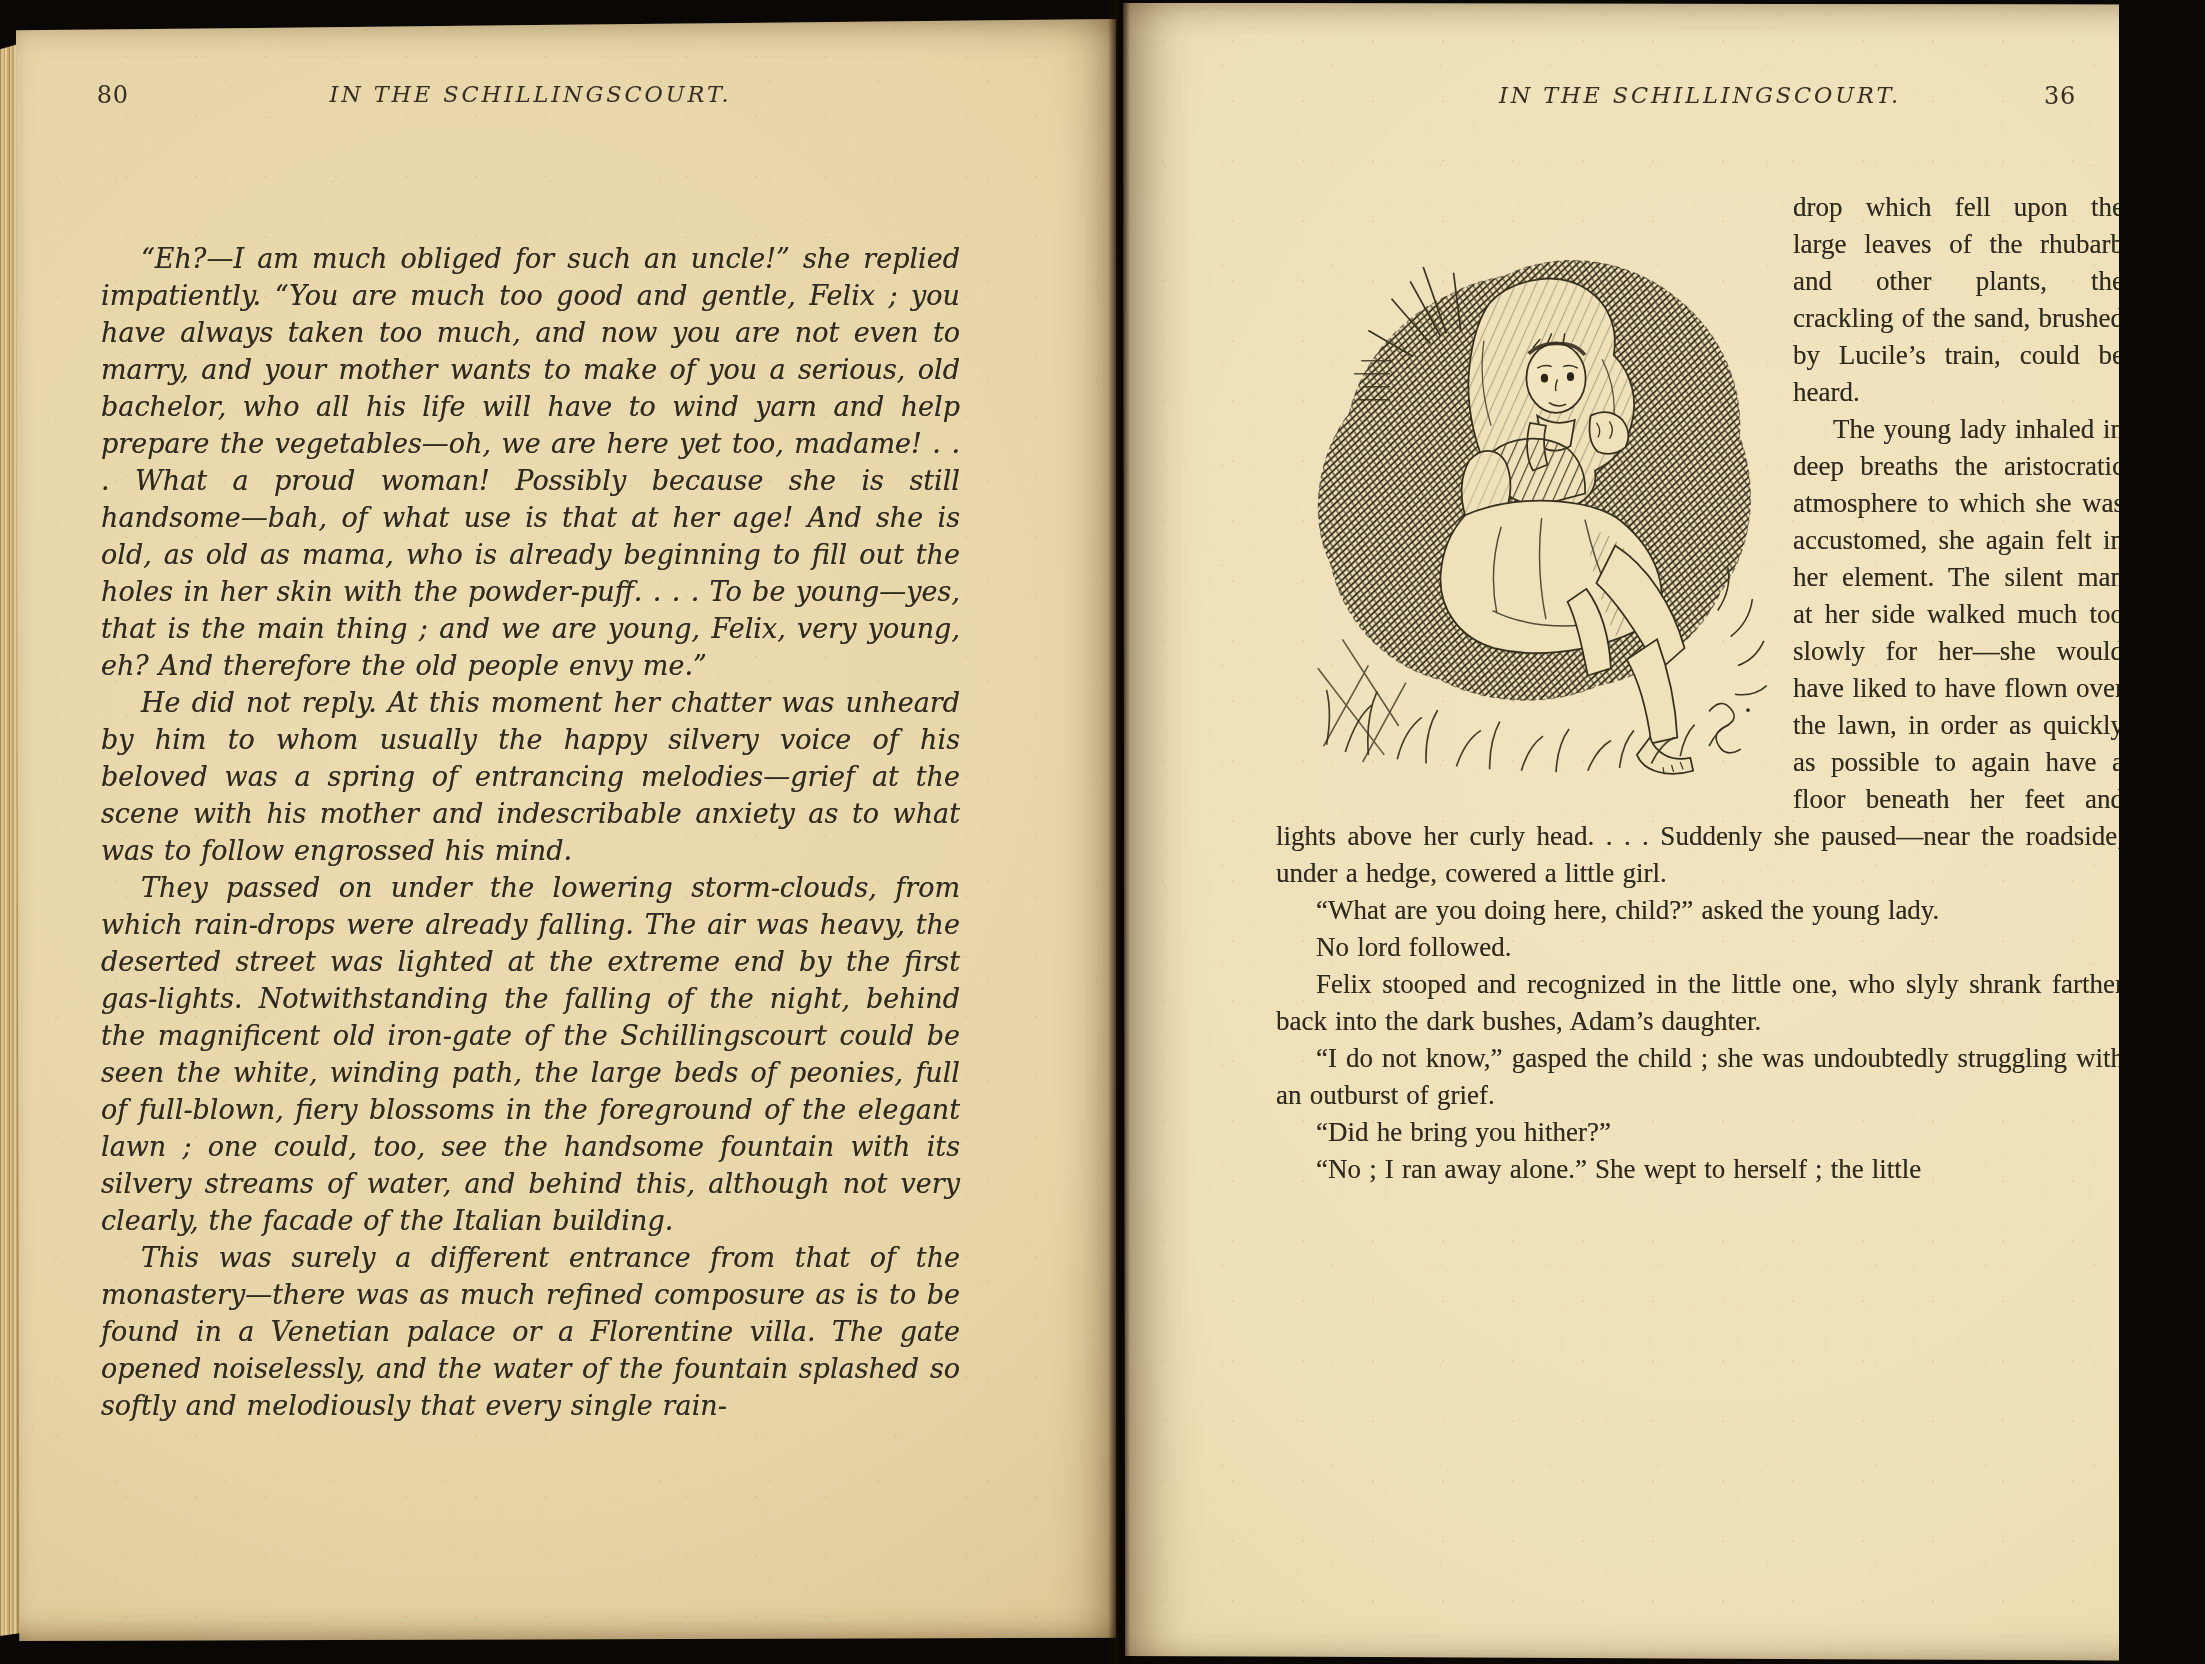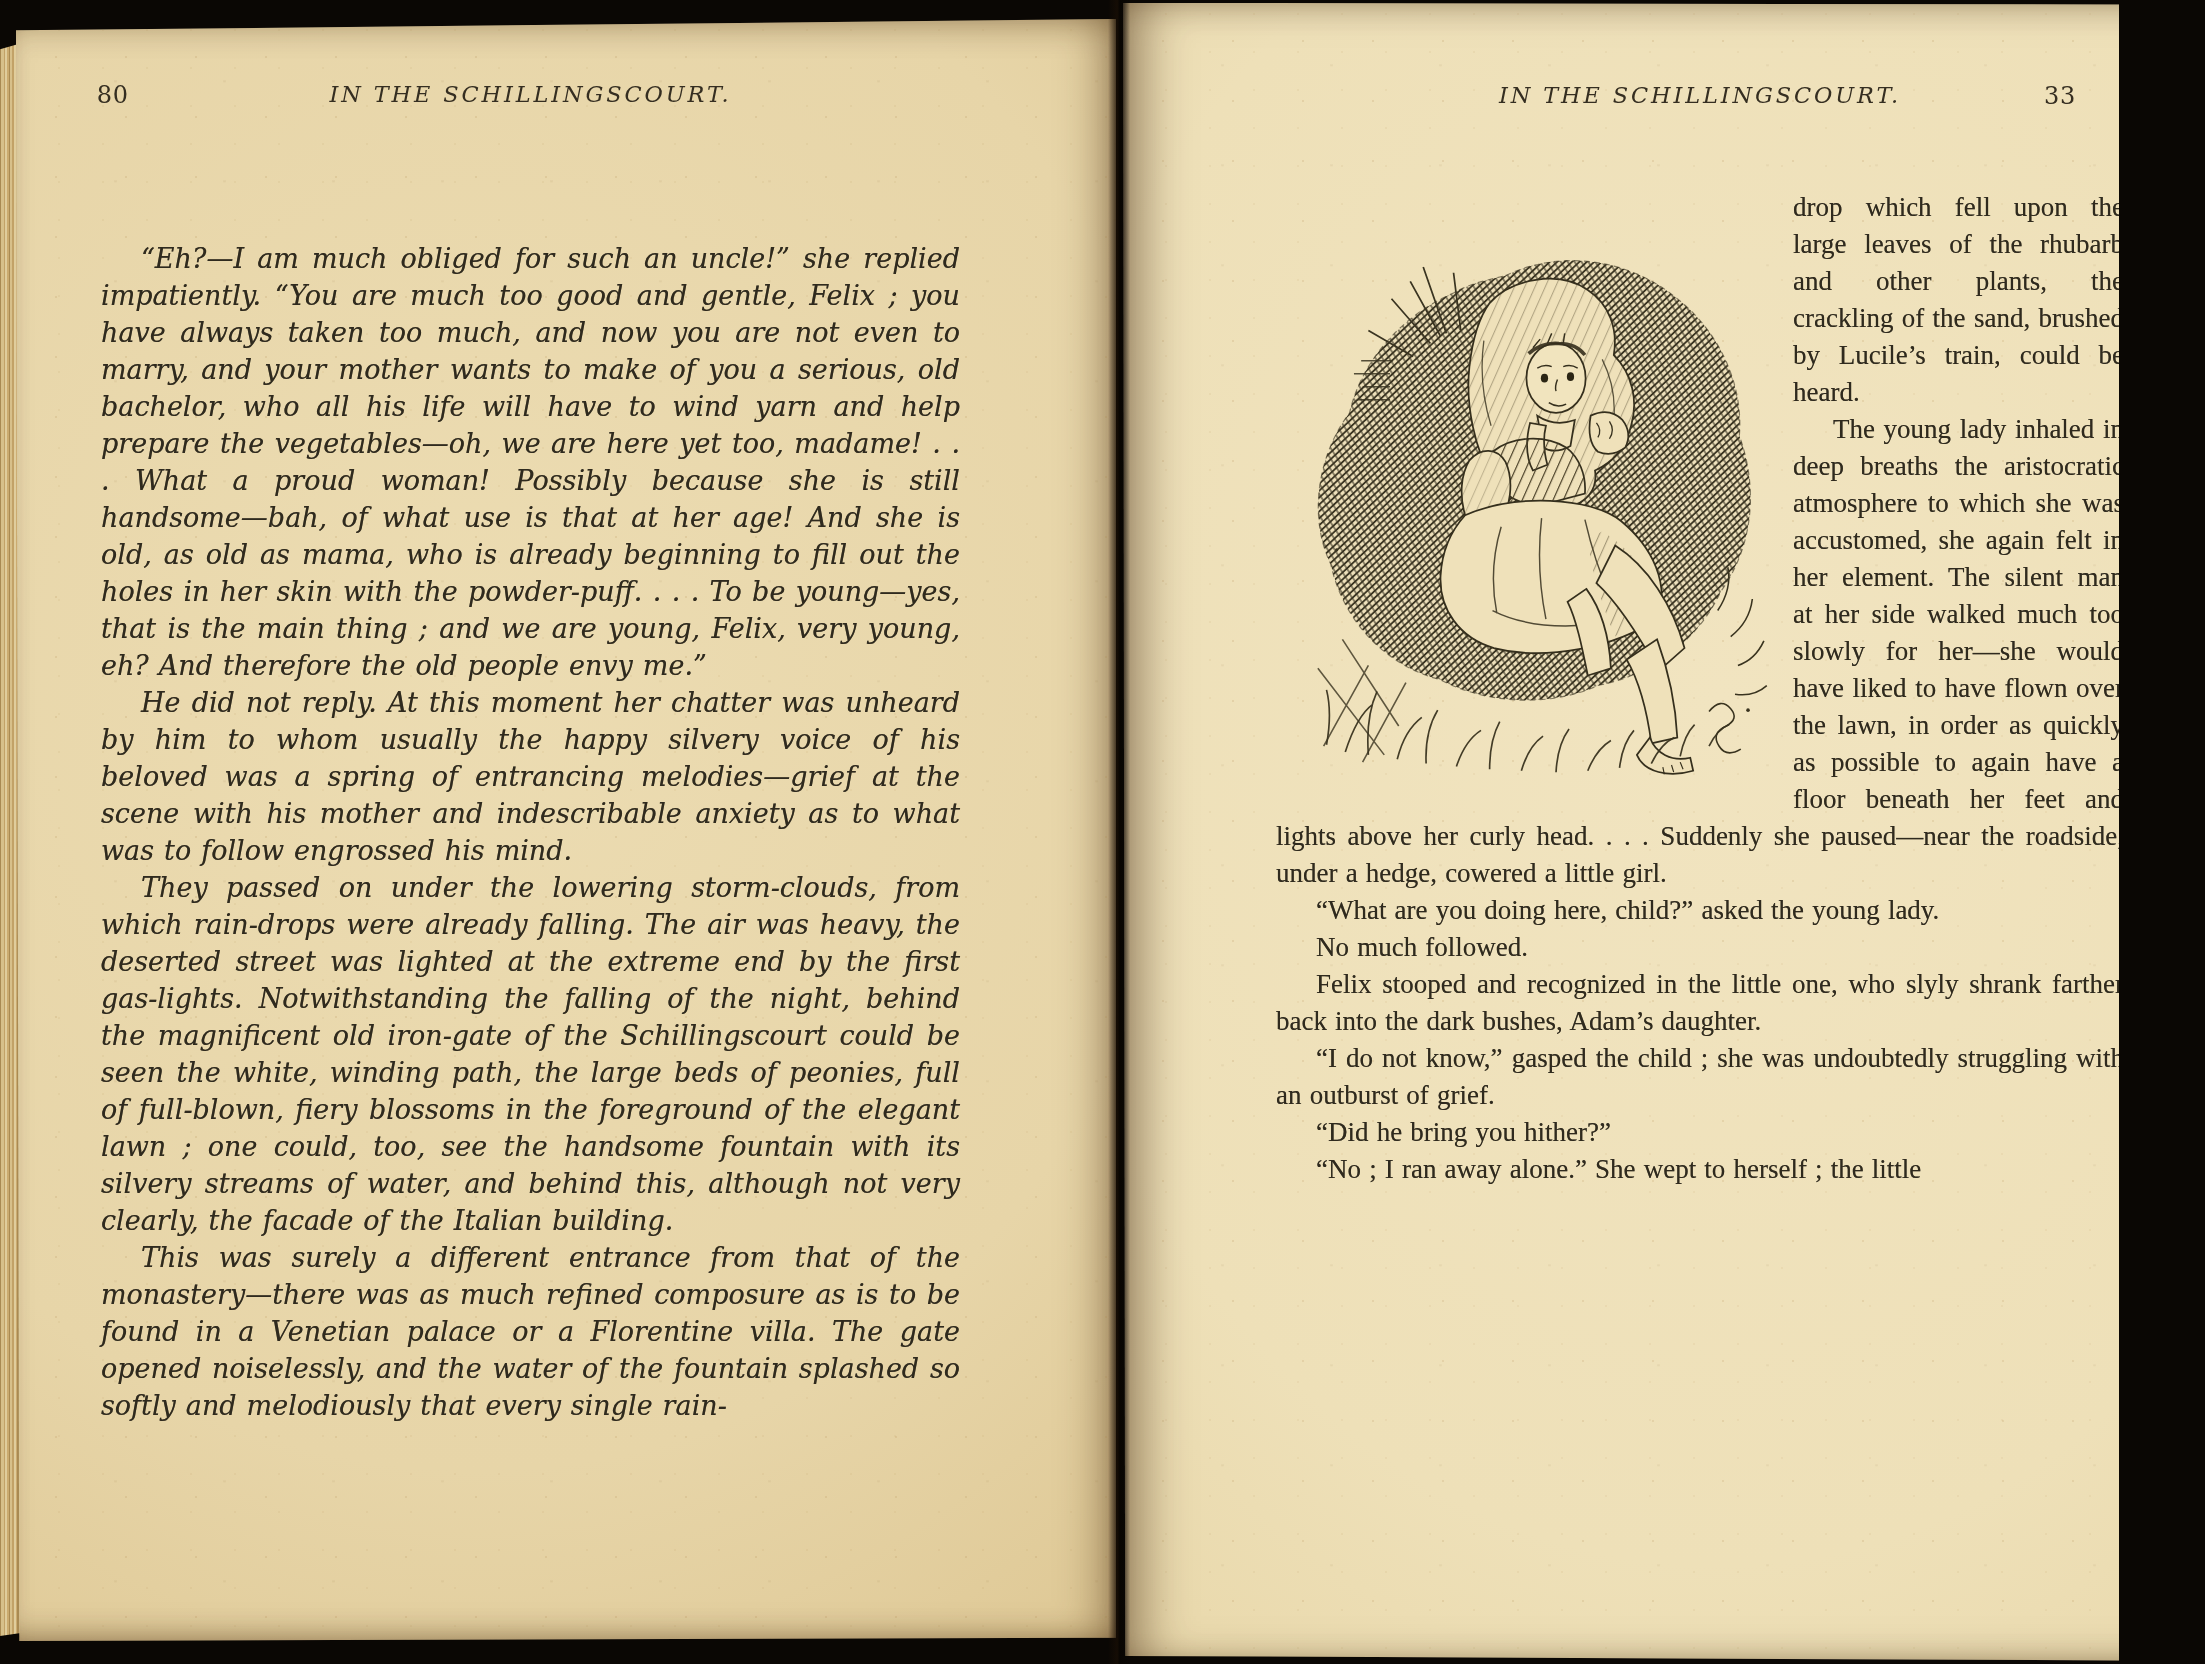--- a/index.html
+++ b/index.html
@@ -70,21 +70,21 @@
       <p>“Eh?—I am much obliged for such an uncle!” she replied impatiently.  “You are much too good and gentle, Felix ; you have always taken too much, and now you are not even to marry, and your mother wants to make of you a serious, old bachelor, who all his life will have to wind yarn and help prepare the vegetables—oh, we are here yet too, madame! . . .  What a proud woman!  Possibly because she is still handsome—bah, of what use is that at her age!  And she is old, as old as mama, who is already beginning to fill out the holes in her skin with the powder-puff. . . .  To be young—yes, that is the main thing ; and we are young, Felix, very young, eh?  And therefore the old people envy me.”</p>
       <p>He did not reply.  At this moment her chatter was unheard by him to whom usually the happy silvery voice of his beloved was a spring of entrancing melodies—grief at the scene with his mother and indescribable anxiety as to what was to follow engrossed his mind.</p>
       <p>They passed on under the lowering storm-clouds, from which rain-drops were already falling.  The air was heavy, the deserted street was lighted at the extreme end by the first gas-lights.  Notwithstanding the falling of the night, behind the magnificent old iron-gate of the Schillingscourt could be seen the white, winding path, the large beds of peonies, full of full-blown, fiery blossoms in the foreground of the elegant lawn ; one could, too, see the handsome fountain with its silvery streams of water, and behind this, although not very clearly, the facade of the Italian building.</p>
       <p>This was surely a different entrance from that of the monastery—there was as much refined composure as is to be found in a Venetian palace or a Florentine villa.  The gate opened noiselessly, and the water of the fountain splashed so softly and melodiously that every single rain-</p>
     </div>
   </div>
 
   <div class="page right-page">
     <div class="header">
       <span>IN THE SCHILLINGSCOURT.</span>
-      <span class="pagenum pn-right">33</span>
+      <span class="pagenum pn-right">36</span>
     </div>
     <div class="body">
 
       <figure class="illustration">
         <svg viewBox="0 0 690 816" xmlns="http://www.w3.org/2000/svg">
           <defs>
             <pattern id="hA" width="7" height="7" patternUnits="userSpaceOnUse" patternTransform="rotate(47)">
               <line x1="3.5" y1="0" x2="3.5" y2="7" stroke="#3a3421" stroke-width="2.6"></line>
             </pattern>
             <pattern id="hB" width="8" height="8" patternUnits="userSpaceOnUse" patternTransform="rotate(-33)">
@@ -146,21 +146,21 @@
           <path d="M612,584 q20,-30 14,-60 M630,620 q26,-20 30,-52 M640,660 q24,-8 36,-34 M636,700 q26,4 44,-12" stroke="#39331f" stroke-width="2.2" fill="none"></path>
           <path d="M600,724 q16,-20 30,-4 q12,14 -6,24 q-22,10 -10,28 q10,16 30,4" stroke="#39331f" stroke-width="2.2" fill="none"></path>
           <circle cx="654" cy="722" r="2.5" fill="#39331f"></circle>
           <circle cx="84" cy="500" r="2.2" fill="#39331f"></circle>
         </svg>
       </figure>
 
       <p class="noindent">drop which fell upon the large leaves of the rhubarb and other plants, the crackling of the sand, brushed by Lucile’s train, could be heard.</p>
       <p>The young lady inhaled in deep breaths the aristocratic atmosphere to which she was accustomed, she again felt in her element.  The silent man at her side walked much too slowly for her—she would have liked to have flown over the lawn, in order as quickly as possible to again have a floor beneath her feet and lights above her curly head. . . .  Suddenly she paused—near the roadside, under a hedge, cowered a little girl.</p>
       <p>“What are you doing here, child?” asked the young lady.</p>
-      <p>No much followed.</p>
+      <p>No lord followed.</p>
       <p>Felix stooped and recognized in the little one, who slyly shrank farther back into the dark bushes, Adam’s daughter.</p>
       <p>“I do not know,” gasped the child ; she was undoubtedly struggling with an outburst of grief.</p>
       <p>“Did he bring you hither?”</p>
       <p>“No ; I ran away alone.”  She wept to herself ; the little</p>
     </div>
   </div>
 
   <div class="gutter"></div>
 </div>
 

